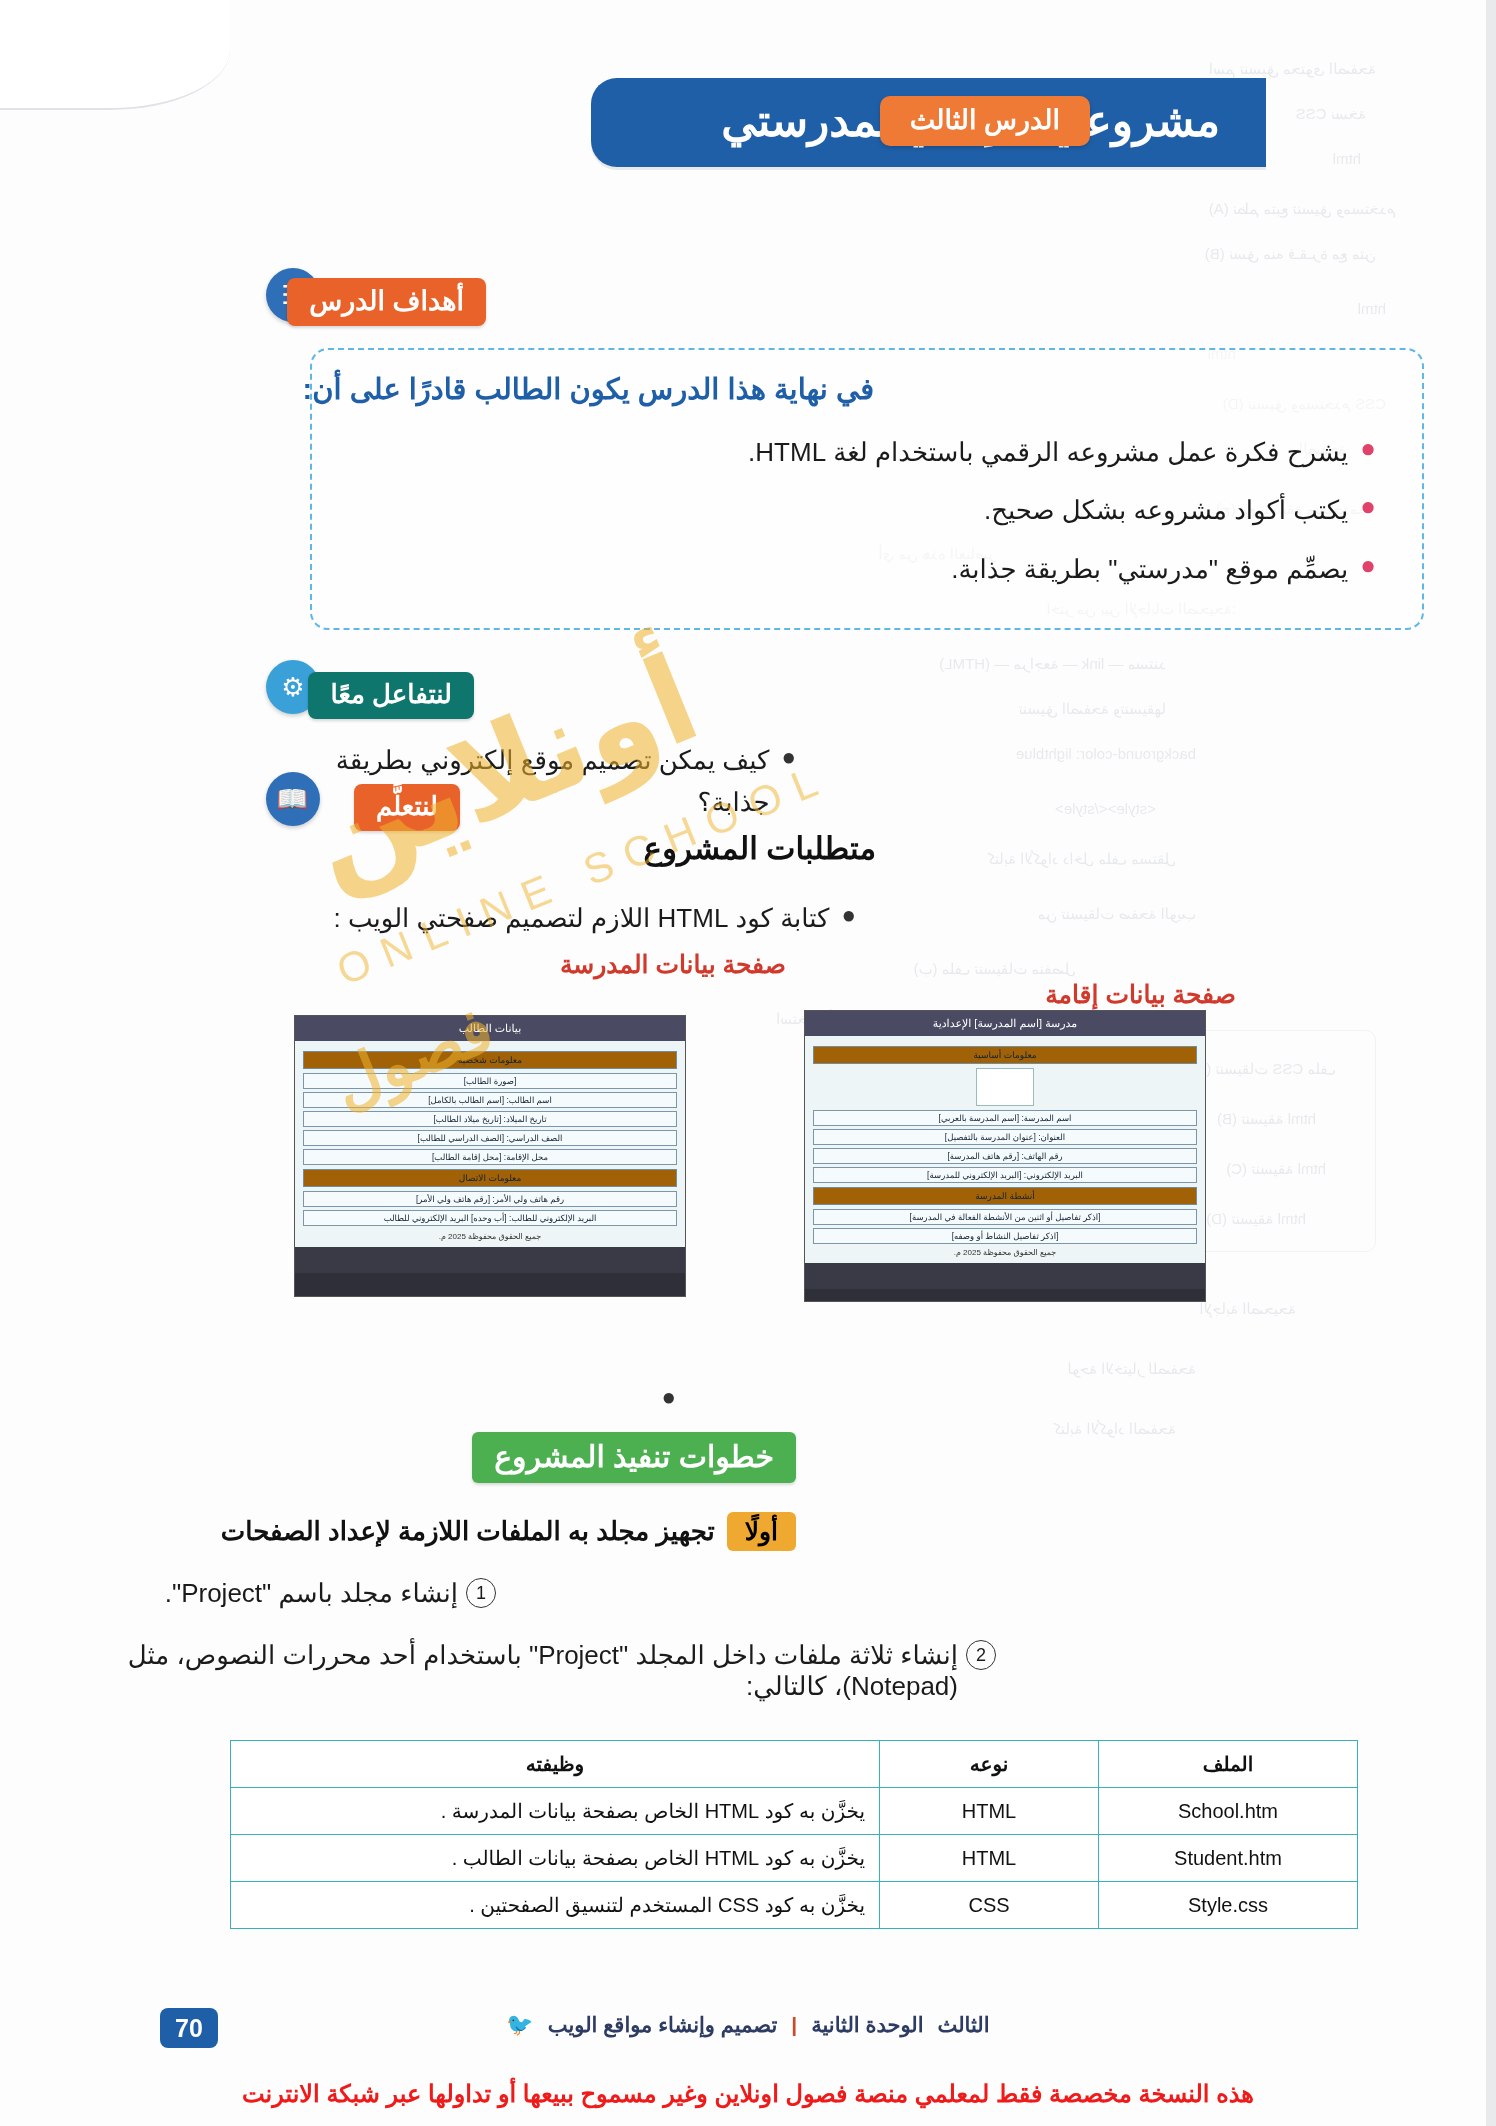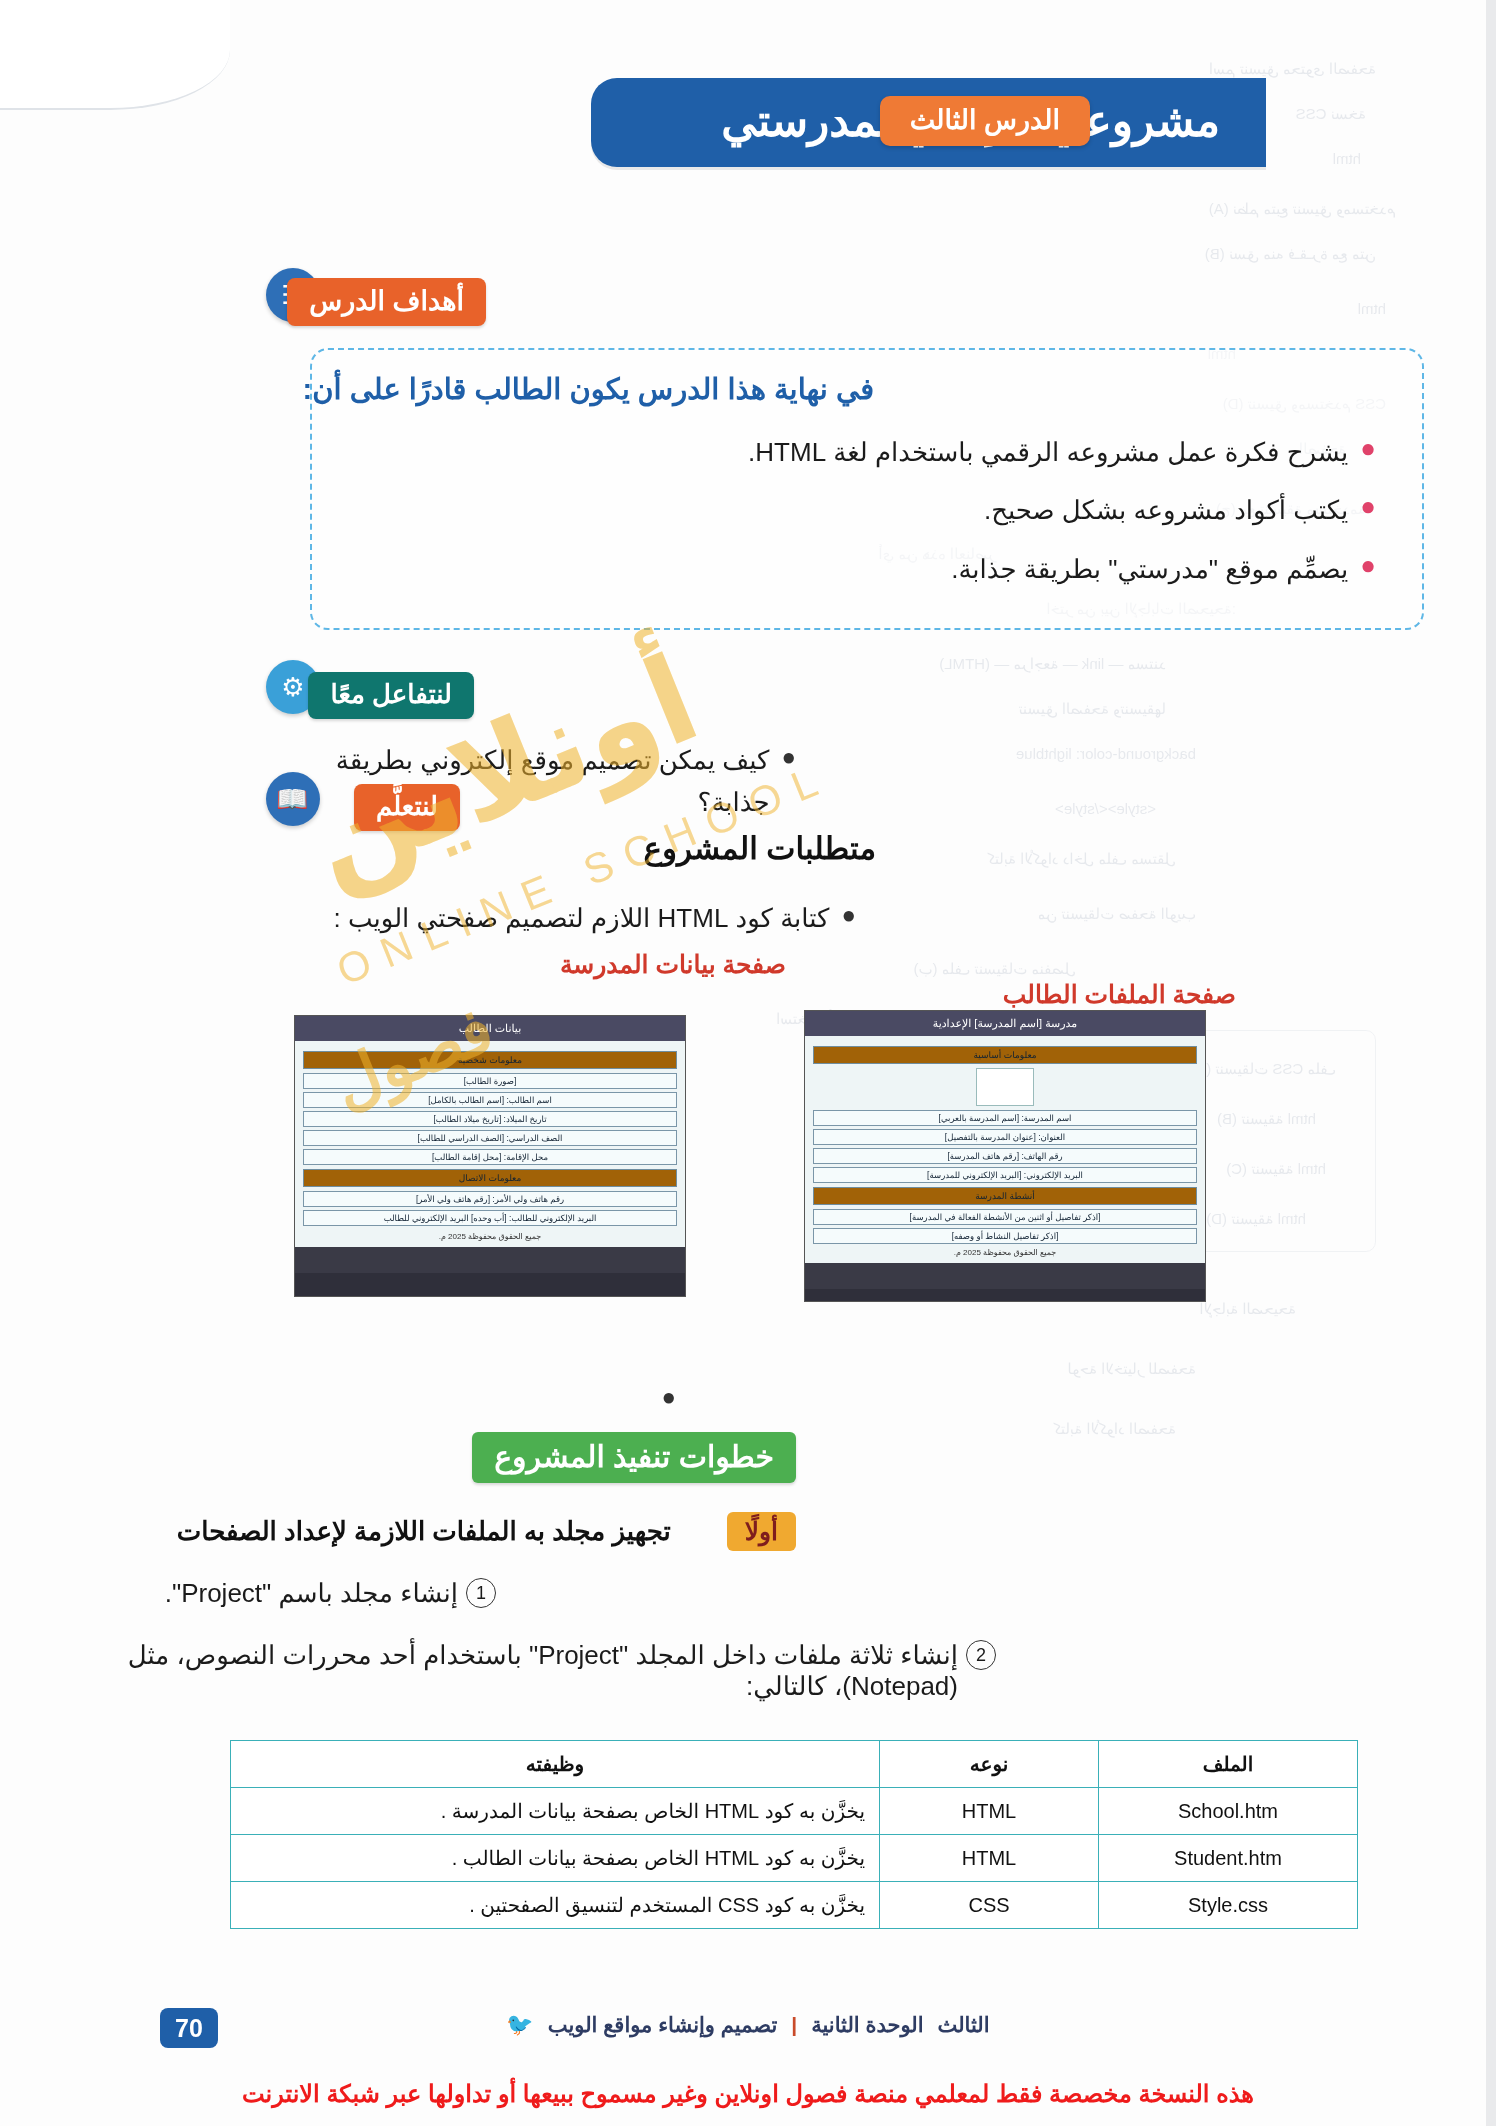--- a/index.html
+++ b/index.html
@@ -292,21 +292,21 @@
   <div class="sec-pill" style="top:784px;right:1036px;background:#e8622a;font-size:26px;">لنتعلَّم</div>
 
   <div style="position:absolute;top:830px;right:620px;font-size:31px;font-weight:bold;color:#111;direction:rtl;">متطلبات المشروع</div>
 
   <div class="bullet" style="position:absolute;top:898px;right:640px;width:600px;">
     <span class="dot">●</span>
     <span>كتابة كود HTML اللازم لتصميم صفحتي الويب :</span>
   </div>
 
   <div class="cap" style="top:950px;right:710px;">صفحة بيانات المدرسة</div>
-  <div class="cap" style="top:980px;right:260px;">صفحة الملفات الطالب</div>
+  <div class="cap" style="top:980px;right:260px;">صفحة بيانات إقامة</div>
 
   <div class="shot" style="top:1010px;right:290px;width:400px;height:290px;">
     <div class="hdr">مدرسة [اسم المدرسة] الإعدادية</div>
     <div class="body">
       <div class="bar">معلومات أساسية</div>
       <div style="height:36px;border:1px solid #9bb; width:56px;margin:4px auto;background:#fff;"></div>
       <div class="line">اسم المدرسة: [اسم المدرسة بالعربي]</div>
       <div class="line">العنوان: [عنوان المدرسة بالتفصيل]</div>
       <div class="line">رقم الهاتف: [رقم هاتف المدرسة]</div>
       <div class="line">البريد الإلكتروني: [البريد الإلكتروني للمدرسة]</div>
@@ -335,21 +335,21 @@
     <div class="ftr"></div>
   </div>
 
   <div class="bullet" style="position:absolute;top:1380px;right:820px;width:420px;">
     <span class="dot">●</span>
   </div>
 
   <div class="sec-pill" style="top:1432px;right:700px;background:#4caf50;font-size:30px;border-radius:6px;">خطوات تنفيذ المشروع</div>
 
   <div style="position:absolute;top:1512px;right:700px;display:flex;align-items:center;gap:12px;direction:rtl;">
-    <span style="background:#f0a930;color:#7f1d1d;font-weight:bold;font-size:25px;padding:5px 18px;border-radius:6px;margin-left:44px;">أولًا</span>
+    <span style="background:#f0a930;color:#000000;font-weight:bold;font-size:25px;padding:5px 18px;border-radius:6px;">أولًا</span>
     <span style="font-size:26px;font-weight:bold;color:#111;">تجهيز مجلد به الملفات اللازمة لإعداد الصفحات</span>
   </div>
 
   <div style="position:absolute;top:1578px;right:1000px;display:flex;align-items:flex-start;direction:rtl;font-size:26px;">
     <span class="num">1</span>
     <span>إنشاء مجلد باسم "Project".</span>
   </div>
 
   <div style="position:absolute;top:1640px;right:500px;display:flex;align-items:flex-start;direction:rtl;font-size:26px;">
     <span class="num">2</span>

